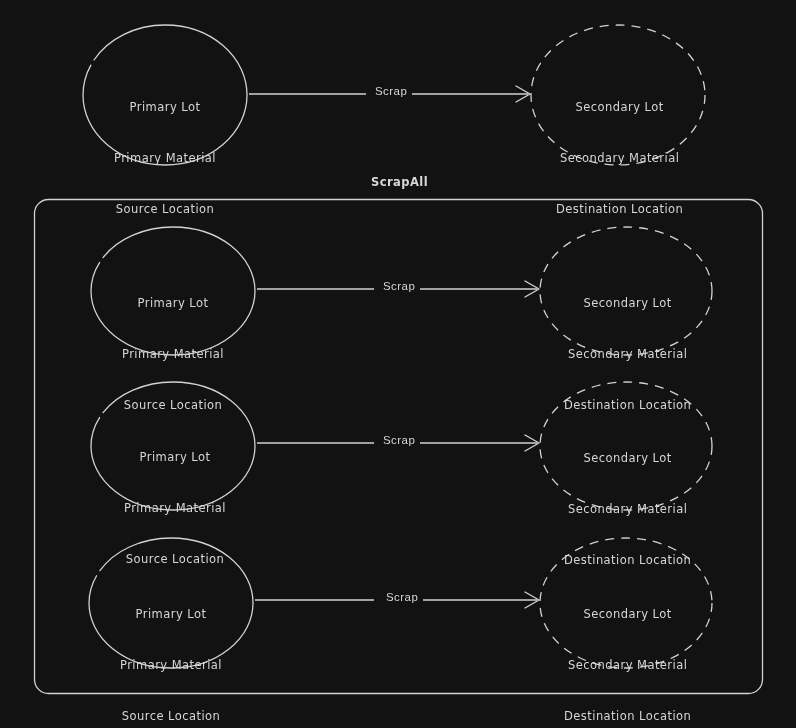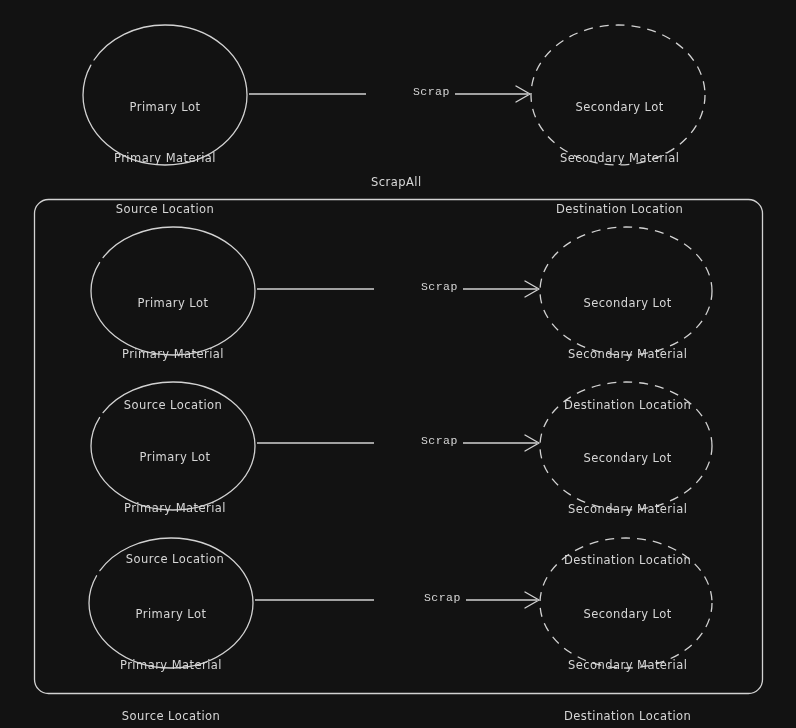--- a/index.html
+++ b/index.html
@@ -29,27 +29,26 @@
     font-family: "DejaVu Sans", sans-serif;
     font-size: 11.5px;
     line-height: 17px;
     letter-spacing: 0.45px;
     white-space: pre;
     text-align: center;
   }
   .edge-label {
     position: absolute;
     color: #d6d6d6;
-    font-family: Liberation Mono, monospace;
+    font-family: Liberation Sans, sans-serif;
     font-size: 11.5px;
     letter-spacing: 0.45px;
     background: #121212;
     padding: 0 5px;
     white-space: nowrap;
-    margin-left: 38px;
   }
   .group-label {
     position: absolute;
     color: #d8d8d8;
     font-family: "DejaVu Sans", sans-serif;
     font-size: 11.5px;
     letter-spacing: 0.45px;
     white-space: nowrap;
   }
 </style>
@@ -98,21 +97,21 @@
   </div>
 
   <div class="node-text" style="left:556px; top:65px;">
     <div>Secondary Lot</div>
     <div>Secondary Material</div>
     <div>Destination Location</div>
   </div>
 
   <div class="edge-label" style="left:370px; top:85px;">Scrap</div>
 
-  <div class="group-label" style="left:371px; top:175px;">ScrapAll</div>
+  <div class="group-label" style="left:371px; top:175px;font-weight:bold;">ScrapAll</div>
 
   <div class="node-text" style="left:122px; top:261px;">
     <div>Primary Lot</div>
     <div>Primary Material</div>
     <div>Source Location</div>
   </div>
   <div class="node-text" style="left:564px; top:261px;">
     <div>Secondary Lot</div>
     <div>Secondary Material</div>
     <div>Destination Location</div>

